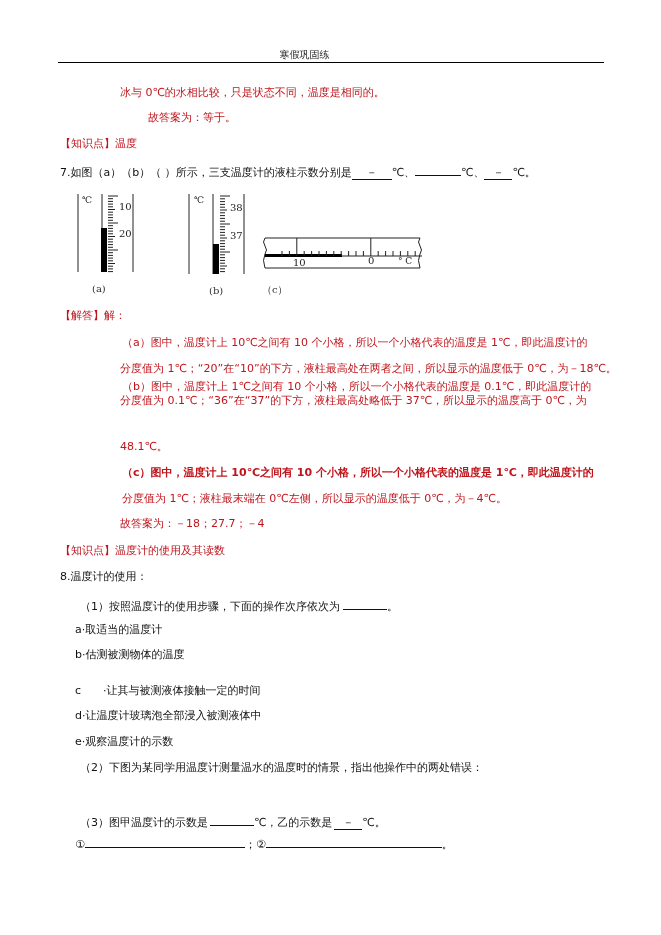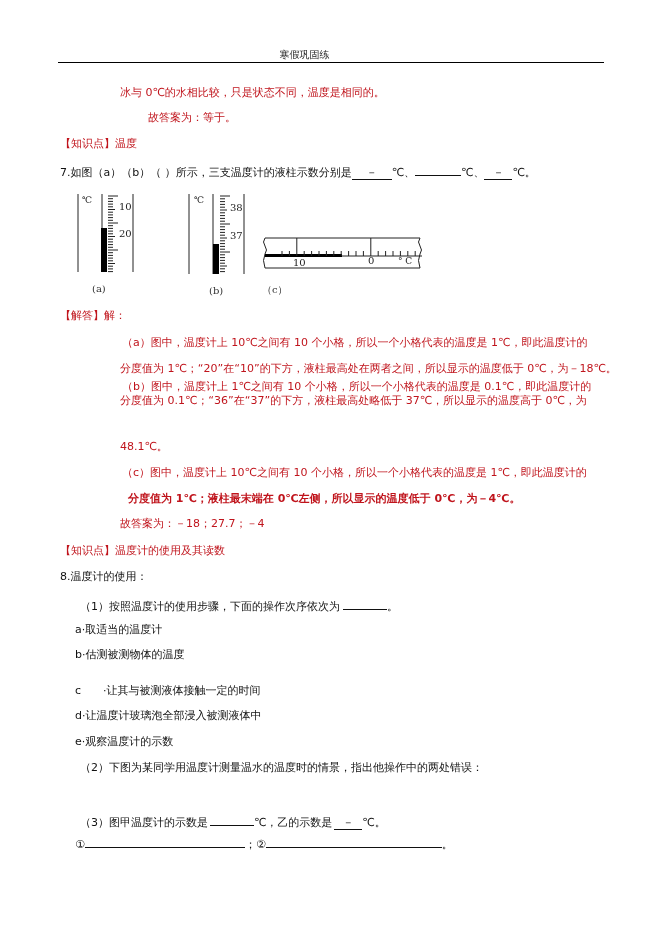--- a/index.html
+++ b/index.html
@@ -144,22 +144,22 @@
   <text x="138" y="30" font-size="9" fill="#222">° C</text>
 </svg>
 <div class="abs fig-label" style="left:262px; top:283px;">（c）</div>
 
 <div class="abs red" style="left:60px; top:309px;">【解答】解：</div>
 <div class="abs red" style="left:122px; top:336px;">（a）图中，温度计上 10℃之间有 10 个小格，所以一个小格代表的温度是 1℃，即此温度计的</div>
 <div class="abs red" style="left:120px; top:362px;">分度值为 1℃；“20”在“10”的下方，液柱最高处在两者之间，所以显示的温度低于 0℃，为－18℃。</div>
 <div class="abs red" style="left:122px; top:380px;">（b）图中，温度计上 1℃之间有 10 个小格，所以一个小格代表的温度是 0.1℃，即此温度计的</div>
 <div class="abs red" style="left:120px; top:394px;">分度值为 0.1℃；“36”在“37”的下方，液柱最高处略低于 37℃，所以显示的温度高于 0℃，为</div>
 <div class="abs red" style="left:120px; top:440px;">48.1℃。</div>
-<div class="abs red" style="left:122px; top:466px;">（c）图中，温度计上 10℃之间有 10 个小格，所以一个小格代表的温度是 1℃，即此温度计的</div>
-<div class="abs red" style="left:128px; top:492px;font-weight:bold;">分度值为 1℃；液柱最末端在 0℃左侧，所以显示的温度低于 0℃，为－4℃。</div>
+<div class="abs red" style="left:122px; top:466px;font-weight:bold;">（c）图中，温度计上 10℃之间有 10 个小格，所以一个小格代表的温度是 1℃，即此温度计的</div>
+<div class="abs red" style="left:122px; top:492px;">分度值为 1℃；液柱最末端在 0℃左侧，所以显示的温度低于 0℃，为－4℃。</div>
 <div class="abs red" style="left:120px; top:517px;">故答案为：－18；27.7；－4</div>
 
 <div class="abs red" style="left:60px; top:544px;">【知识点】温度计的使用及其读数</div>
 
 <div class="abs" style="left:60px; top:570px;">8.温度计的使用：</div>
 <div class="abs" style="left:80px; top:597px;">
   <span>（1）按照温度计的使用步骤，下面的操作次序依次为</span><span class="blank" style="width:44px; margin-left:3px;"></span><span>。</span>
 </div>
 
 <div class="abs" style="left:75px; top:623px;">

